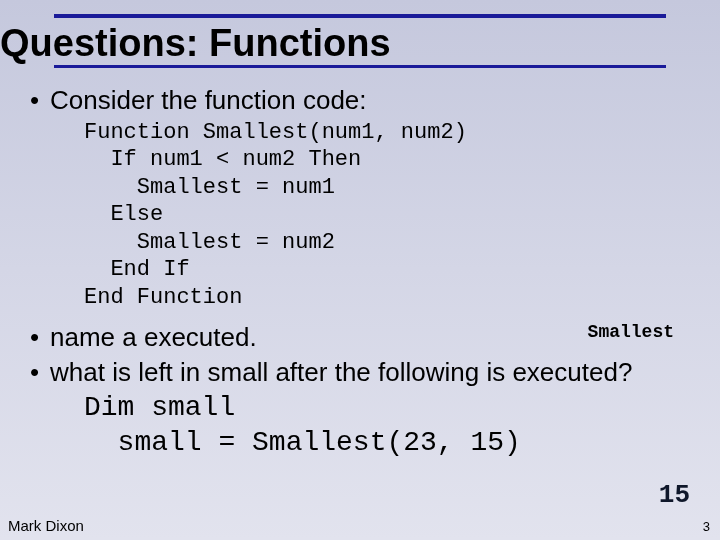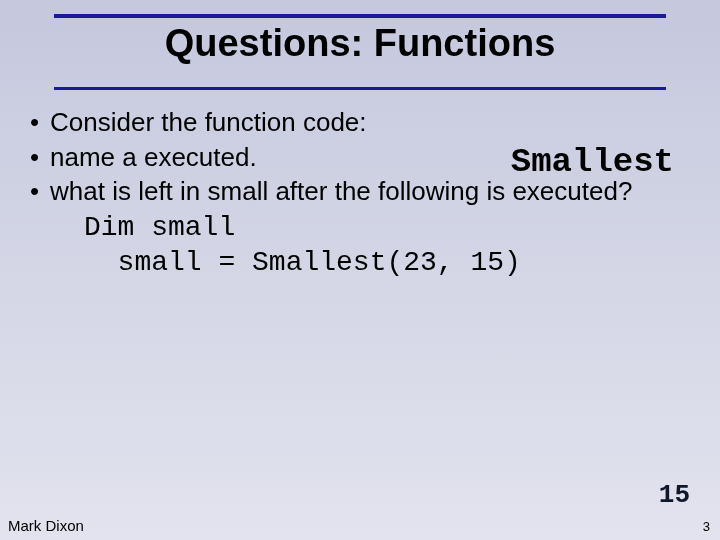--- a/index.html
+++ b/index.html
@@ -10,25 +10,24 @@
     font-family: Arial, Helvetica, sans-serif;
     position: relative;
     overflow: hidden;
   }
   .header-rule {
     height: 4px;
     background: #1a1a99;
     margin: 14px 54px 0 54px;
   }
   .title {
-    text-align: center;
     font-size: 38px;
     font-weight: bold;
     color: #000;
-    margin: 4px 0 22px 0;
+    margin: 4px 0 0 0;
   }
   .title-underline {
     height: 3px;
     background: #1a1a99;
     margin: 0 54px 16px 54px;
   }
   .content {
     padding: 0 26px 0 26px;
     color: #000;
   }
@@ -58,21 +57,21 @@
   }
   .code2 {
     font-family: "Courier New", monospace;
     font-size: 28px;
     line-height: 1.25;
     white-space: pre;
     margin-left: 58px;
   }
   .answer1 {
     font-family: "Courier New", monospace;
-    font-size: 34px;
+    font-size: 18px;
     font-weight: bold;
     color: #000;
     position: absolute;
     right: 20px;
   }
   .answer2 {
     font-family: "Courier New", monospace;
     font-size: 26px;
     font-weight: bold;
     color: #0f172a;
@@ -105,20 +104,27 @@
 <div class="title">Questions: Functions</div>
 <div class="title-underline"></div>
 
 <div class="content">
 
   <div class="bullet-row">
     <div class="bullet-dot">•</div>
     <div class="bullet-text">Consider the function code:</div>
   </div>
 
+  <div class="code">Function Smallest(num1, num2)
+  If num1 &lt; num2 Then
+    Smallest = num1
+  Else
+    Smallest = num2
+  End If
+End Function</div>
 
   <div class="bullet-row q1-wrap">
     <div class="bullet-dot">•</div>
     <div class="bullet-text">name a executed.</div>
     <span class="answer1">Smallest</span>
   </div>
 
   <div class="bullet-row">
     <div class="bullet-dot">•</div>
     <div class="bullet-text">what is left in small after the following is executed?</div>

